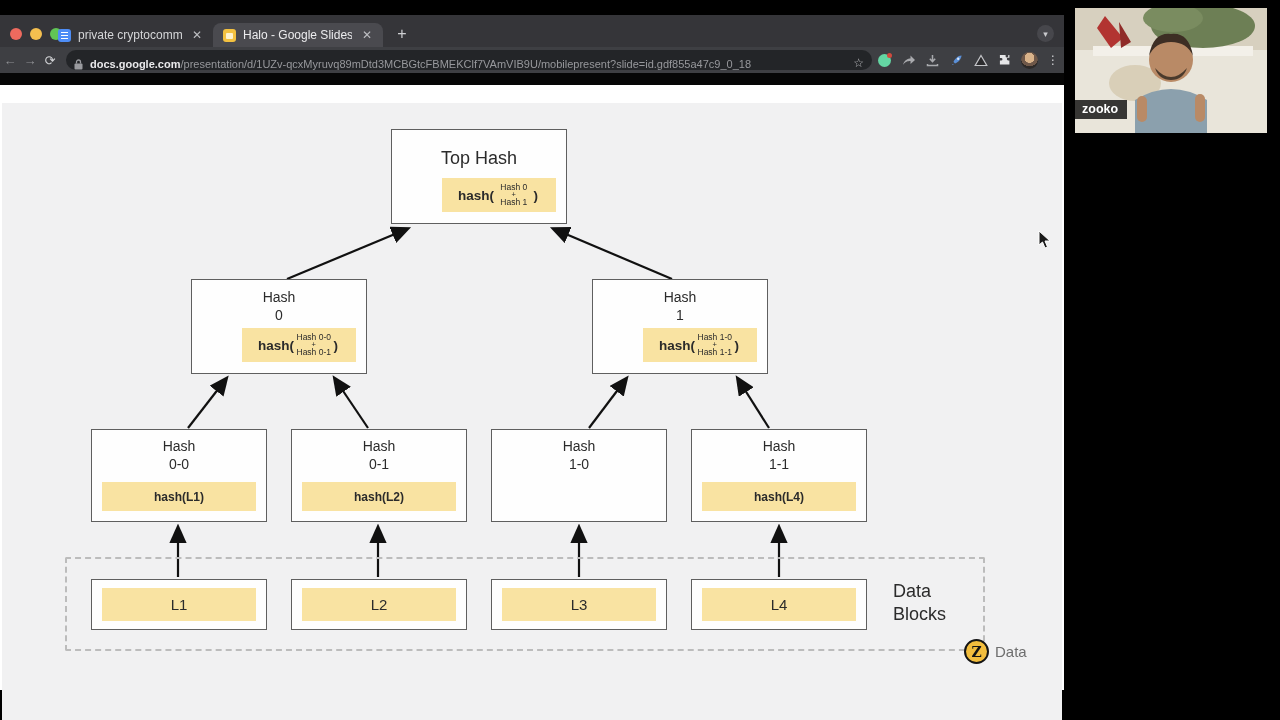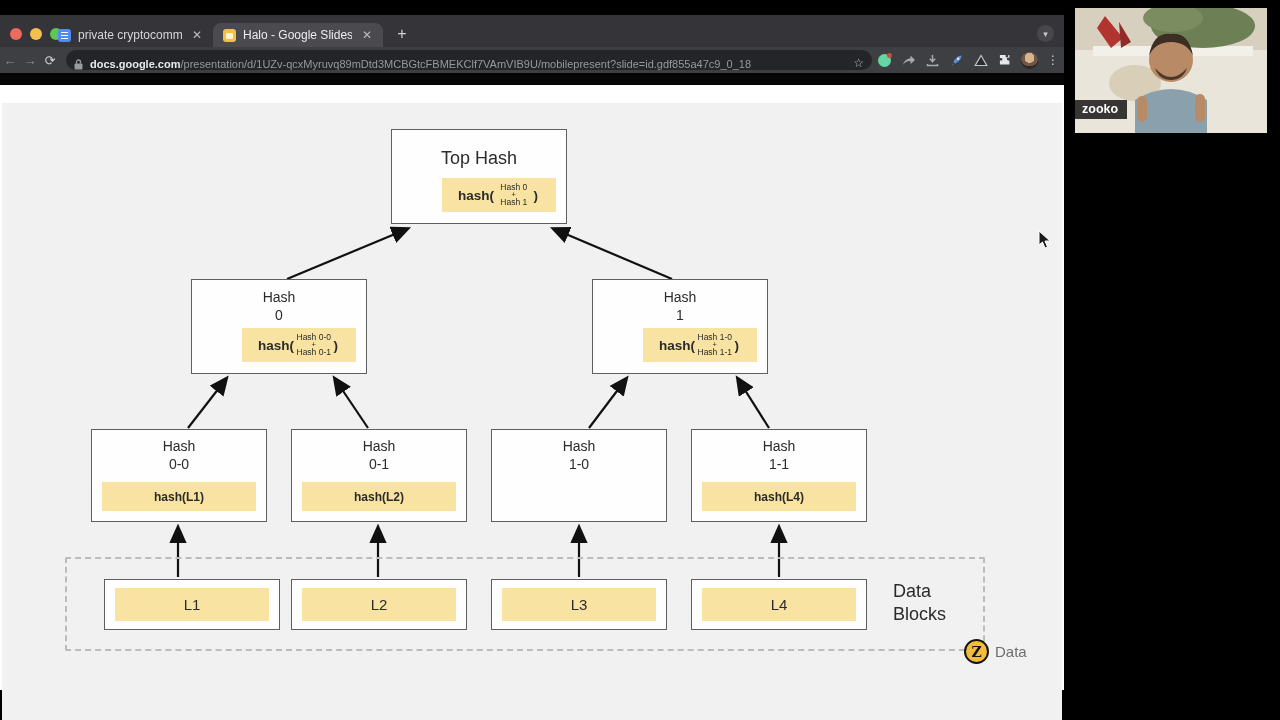--- a/index.html
+++ b/index.html
@@ -265,21 +265,21 @@
         </div>
         <div class="tbox leaf" style="left:689px; top:326px; width:176px; height:93px;">
           <div class="tbox-title">
               <div>Hash</div>
               <div>1-1</div>
             </div>
           <div class="hashbar simple">hash(L4)</div>
         </div>
 
         <div class="dashed-group"></div>
-        <div class="datablock" style="left:102px;">
+        <div class="datablock" style="left:89px;">
           <div class="fill">L1</div>
         </div>
         <div class="datablock" style="left:289px;">
           <div class="fill">L2</div>
         </div>
         <div class="datablock" style="left:489px;">
           <div class="fill">L3</div>
         </div>
         <div class="datablock" style="left:689px;">
           <div class="fill">L4</div>

